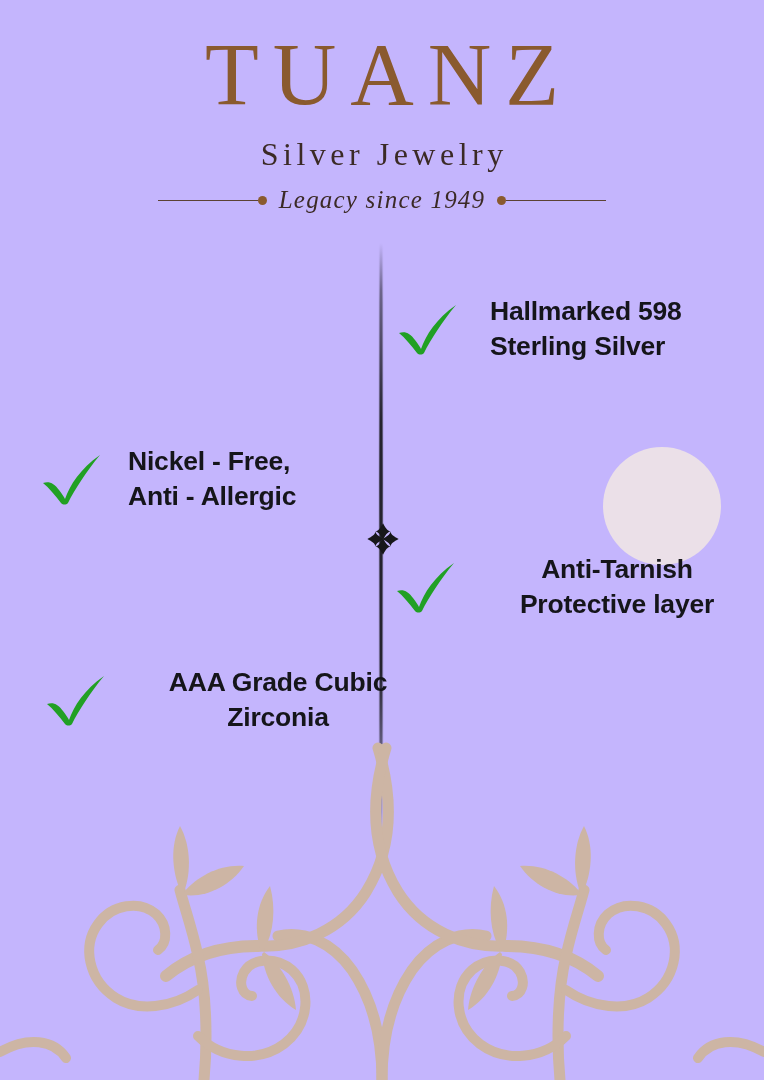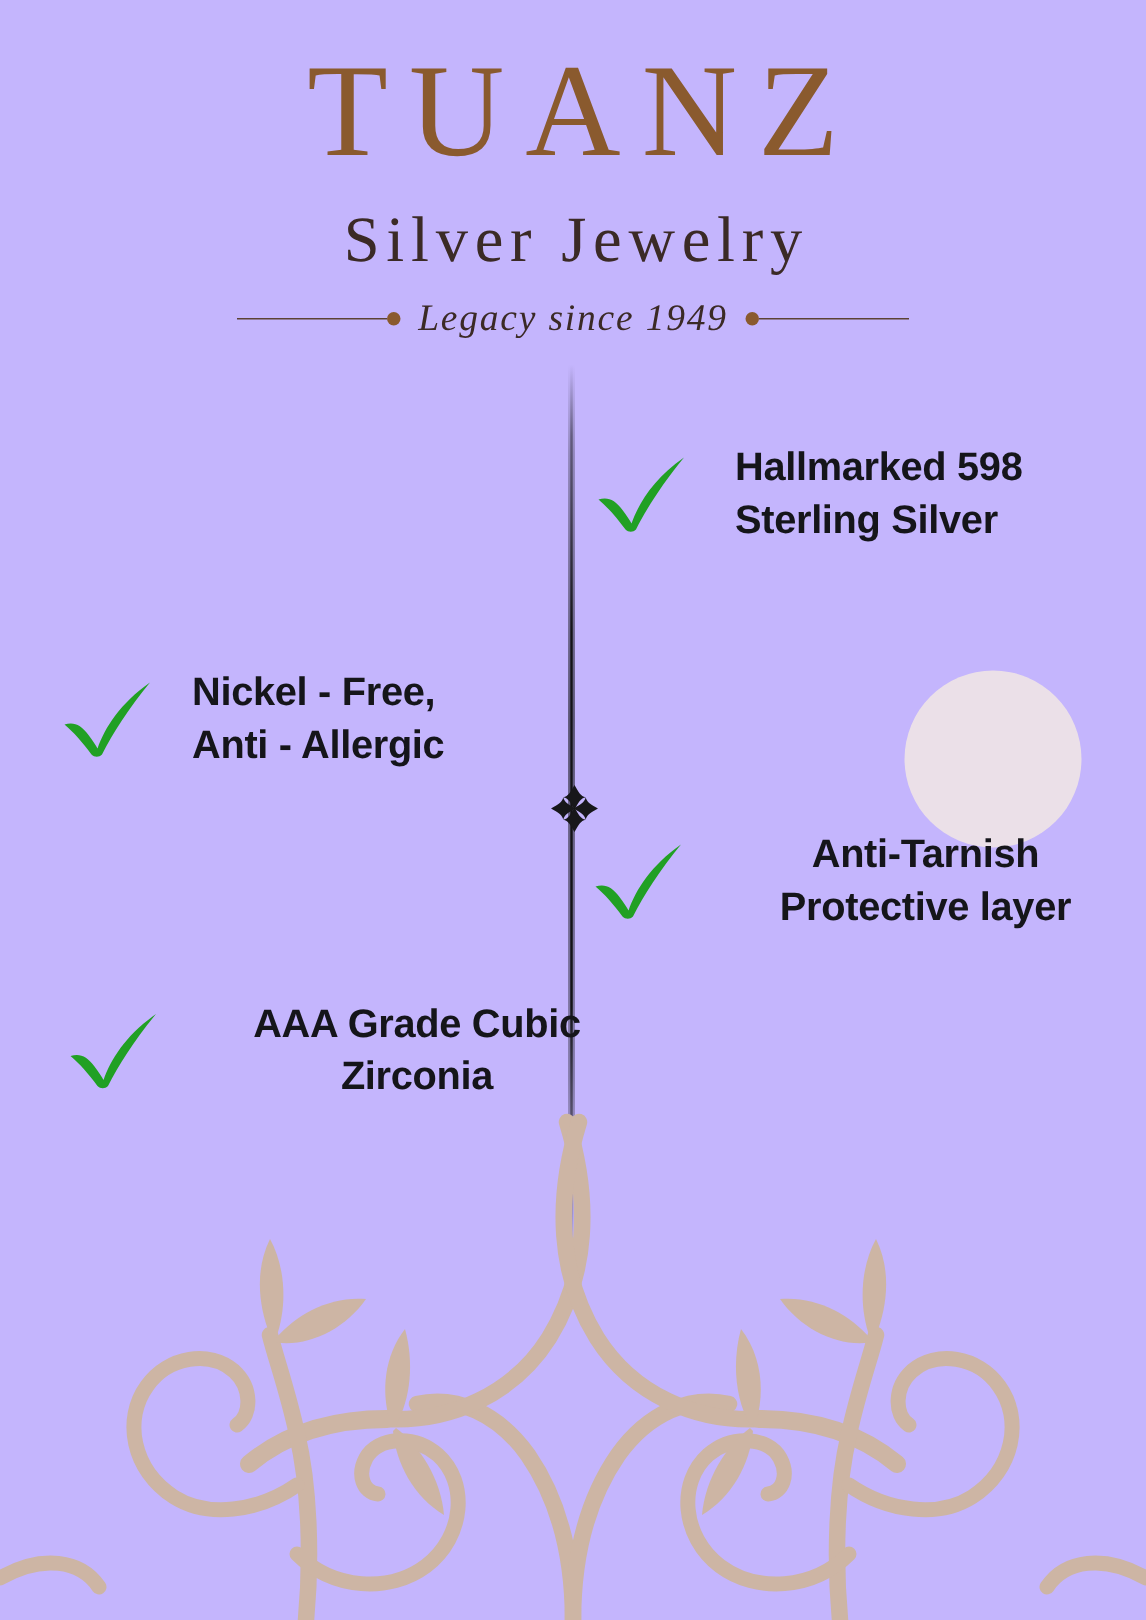--- a/index.html
+++ b/index.html
@@ -61,21 +61,21 @@
     color: #8A5A2E;
     letter-spacing: 14px;
     text-indent: 14px;
     font-weight: 400;
     margin: 0;
     white-space: nowrap;
   }
 
   .tagline {
     font-family: "Liberation Serif", serif;
-    font-size: 43px;
+    font-size: 32px;
     line-height: 1.1;
     color: #3B2A26;
     letter-spacing: 4.5px;
     text-indent: 4.5px;
     margin: 16px 0 0 0;
     font-weight: 400;
     white-space: nowrap;
   }
 
   .legacy-row {

